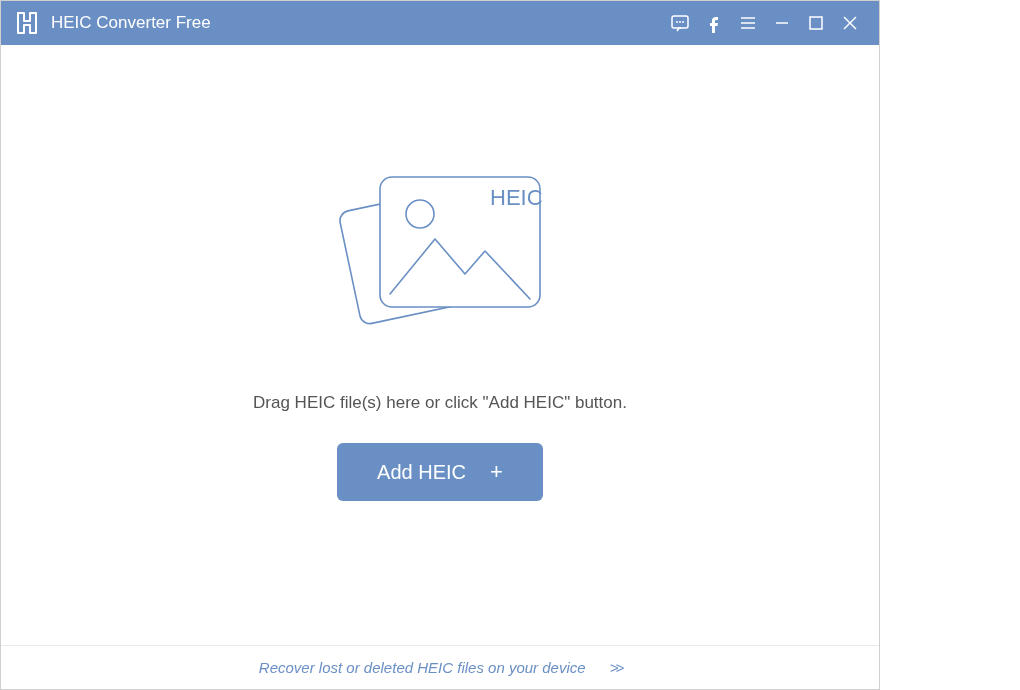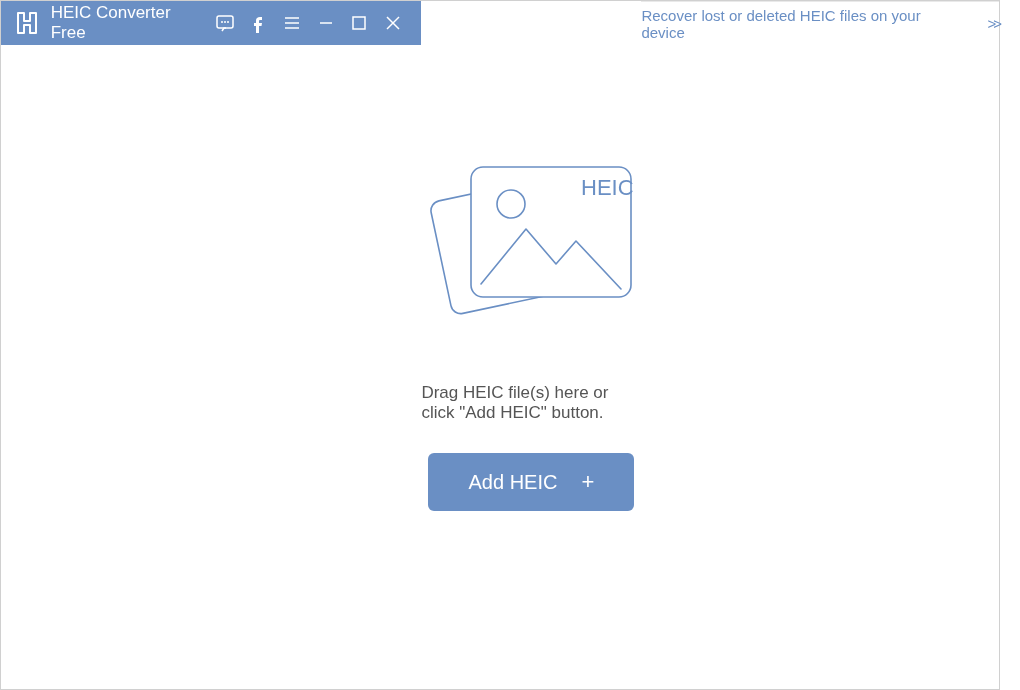--- a/index.html
+++ b/index.html
@@ -4,25 +4,25 @@
   <style>
     * { margin: 0; padding: 0; box-sizing: border-box; }
     body {
       font-family: -apple-system, BlinkMacSystemFont, "Segoe UI", Arial, sans-serif;
       background: #fff;
       width: 1020px;
       height: 690px;
       overflow: hidden;
     }
     .window {
-      width: 1000px;
+      width: 880px;
       height: 690px;
       border: 1px solid #d0d0d0;
       display: flex;
-      flex-direction: row;
+      flex-direction: column;
       background: #fff;
     }
     .titlebar {
       height: 44px;
       background: #6a8fc4;
       display: flex;
       align-items: center;
       padding: 0 12px;
       color: #fff;
     }
@@ -85,20 +85,21 @@
     }
     .footer {
       height: 44px;
       border-top: 1px solid #e9e9e9;
       display: flex;
       align-items: center;
       justify-content: center;
       gap: 24px;
       color: #6a8fc4;
       font-size: 15px;
+      font-style: italic;
     }
     .footer-link {
       cursor: pointer;
     }
     .footer-chevron {
       cursor: pointer;
       letter-spacing: -3px;
     }
     .heic-text {
       font-family: Arial, sans-serif;

